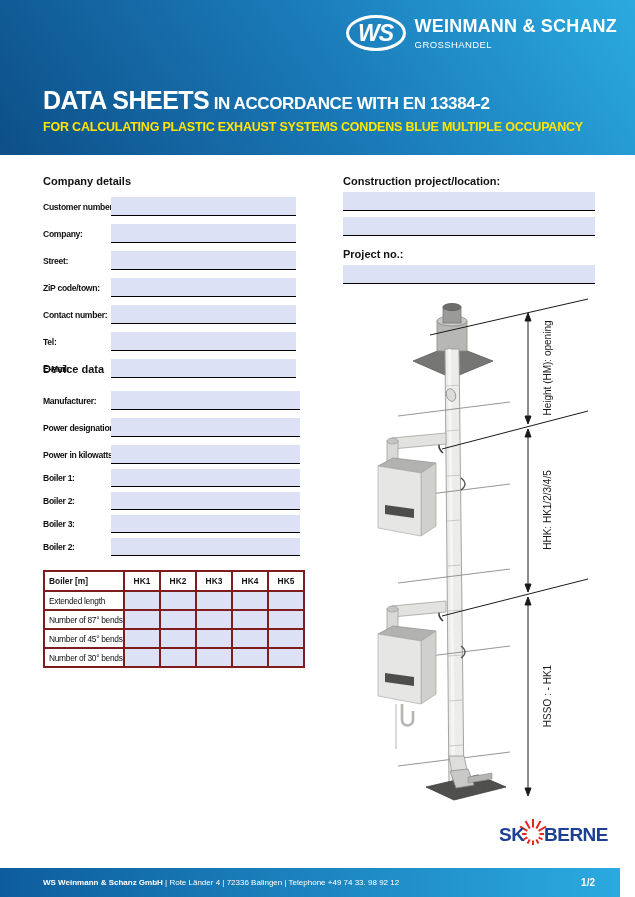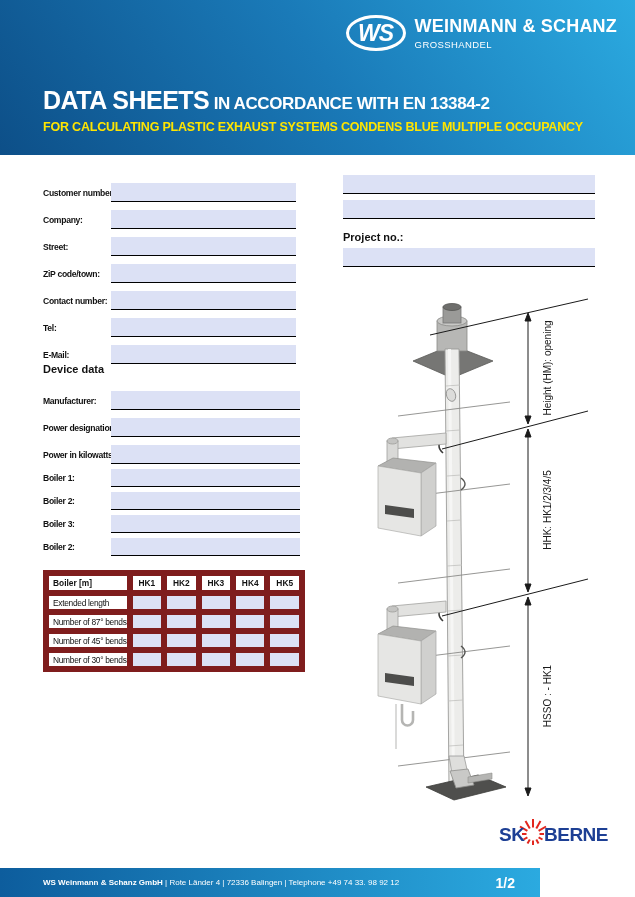--- a/index.html
+++ b/index.html
@@ -37,40 +37,40 @@
   .sec-construction .sec-heading { margin-bottom:5px; }
   .wide-line { height:19px; background:#dce1f5; border-bottom:1.5px solid #000; margin-bottom:6px; }
   .proj-heading { margin-top:12px; margin-bottom:6px; }
 
   .sec-device { left:43px; top:363px; width:257px; }
   .sec-device .sec-heading { margin-bottom:8px; }
 
   .sec-exhaust { left:43px; top:570px; width:262px; }
   .sec-exhaust .sec-heading { margin-bottom:8px; }
   table.exh { width:262px; border-collapse:collapse; font-size:8.4px; color:#111; }
-  table.exh th, table.exh td { border:6px solid #7f1d1d; }
+  table.exh th, table.exh td { border:2px solid #7f1d1d; }
   table.exh th { height:20px; font-weight:bold; text-align:center; }
   table.exh th.stub { width:80px; text-align:left; padding-left:4px; }
   table.exh td { height:19px; }
   table.exh td.stub { padding-left:4px; letter-spacing:-.3px; white-space:nowrap; background:#fff; }
   table.exh td.cell { background:#dce1f5; }
 
   
   .diagram { position:absolute; left:330px; top:291px; }
   .dim-label { font-size:10px; fill:#1a1a1a; }
 
   .skoberne { position:absolute; left:497px; top:812px; }
 
   
-  .footer { position:absolute; left:0; bottom:0; width:540px; height:29px;
+  .footer { position:absolute; left:0; bottom:0; width:620px; height:29px;
     background:linear-gradient(to right,#0d5d9d 0%,#2baae0 100%);
     color:#fff; font-size:8px; display:flex; align-items:center;
     padding:0 25px 0 43px; justify-content:space-between; }
   .f-left b { font-weight:bold; }
-  .f-page { font-weight:bold; font-size:14px; }
+  .f-page { font-weight:bold; font-size:10px; }
 </style>
 </head>
 <body>
 
 <div class="page">
 
   <div class="banner">
     <div class="logo">
       <div class="ws-oval">
         <span>WS</span>
@@ -83,20 +83,21 @@
     <div class="title-block">
       <div>
         <span class="t-main">DATA SHEETS</span>
         <span class="t-suffix">IN ACCORDANCE WITH EN 13384-2</span>
       </div>
       <div class="t-sub">FOR CALCULATING PLASTIC EXHAUST SYSTEMS CONDENS BLUE MULTIPLE OCCUPANCY</div>
     </div>
   </div>
 
   <div class="sec sec-company">
+    <div class="sec-heading">Company details</div>
     <div id="company-rows">
         <div class="frow tall">
           <span class="flabel">Customer number:</span>
           <div class="ffield"></div>
         </div>
         <div class="frow tall">
           <span class="flabel">Company:</span>
           <div class="ffield"></div>
         </div>
         <div class="frow tall">
@@ -116,20 +117,21 @@
           <div class="ffield"></div>
         </div>
         <div class="frow tall">
           <span class="flabel">E-Mail:</span>
           <div class="ffield"></div>
         </div>
       </div>
   </div>
 
   <div class="sec sec-construction">
+    <div class="sec-heading">Construction project/location:</div>
     <div class="wide-line"></div>
     <div class="wide-line"></div>
     <div class="sec-heading proj-heading">Project no.:</div>
     <div class="wide-line"></div>
   </div>
 
   <div class="sec sec-device">
     <div class="sec-heading">Device data</div>
     <div id="device-rows">
         <div class="frow tall">

